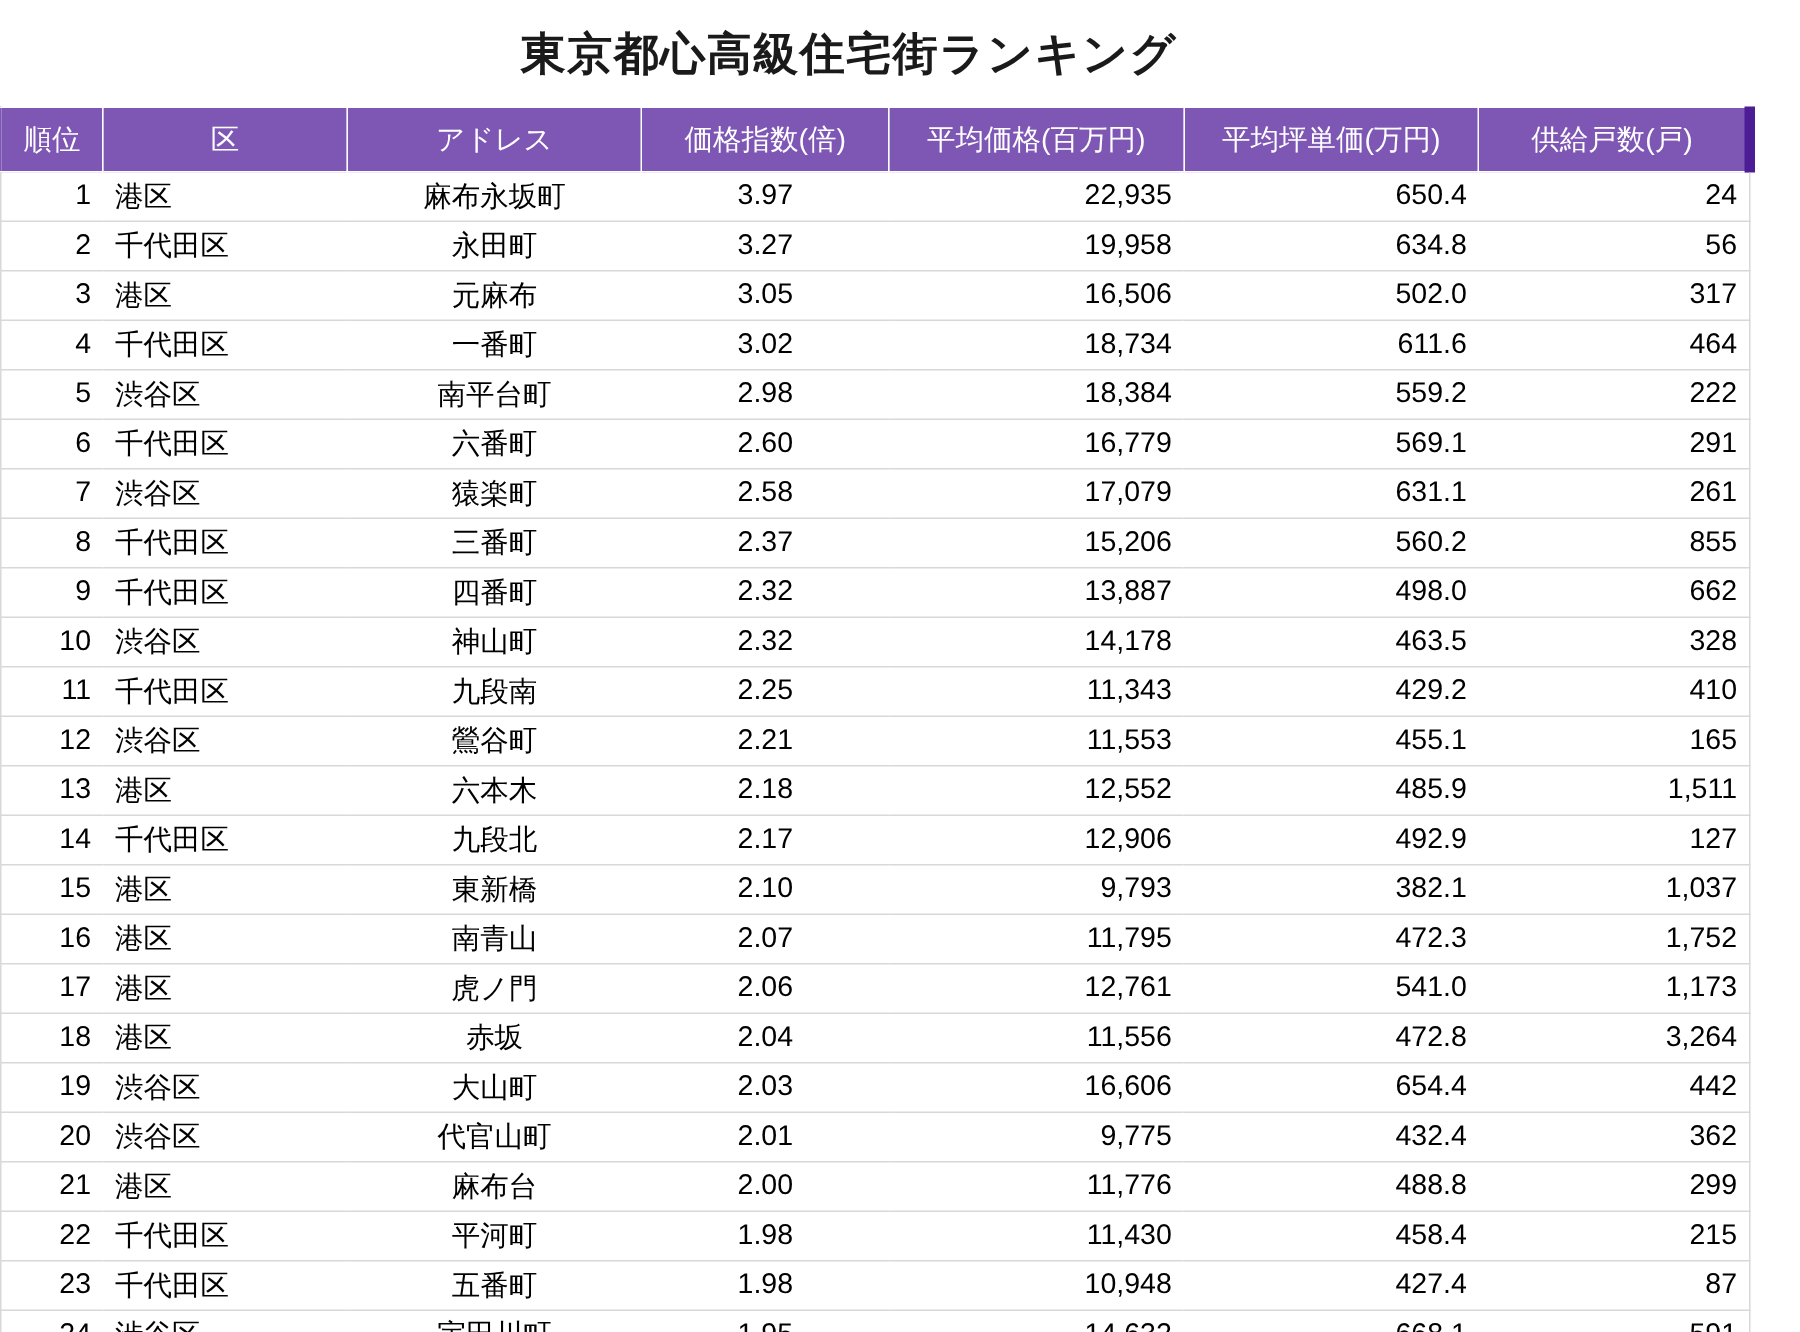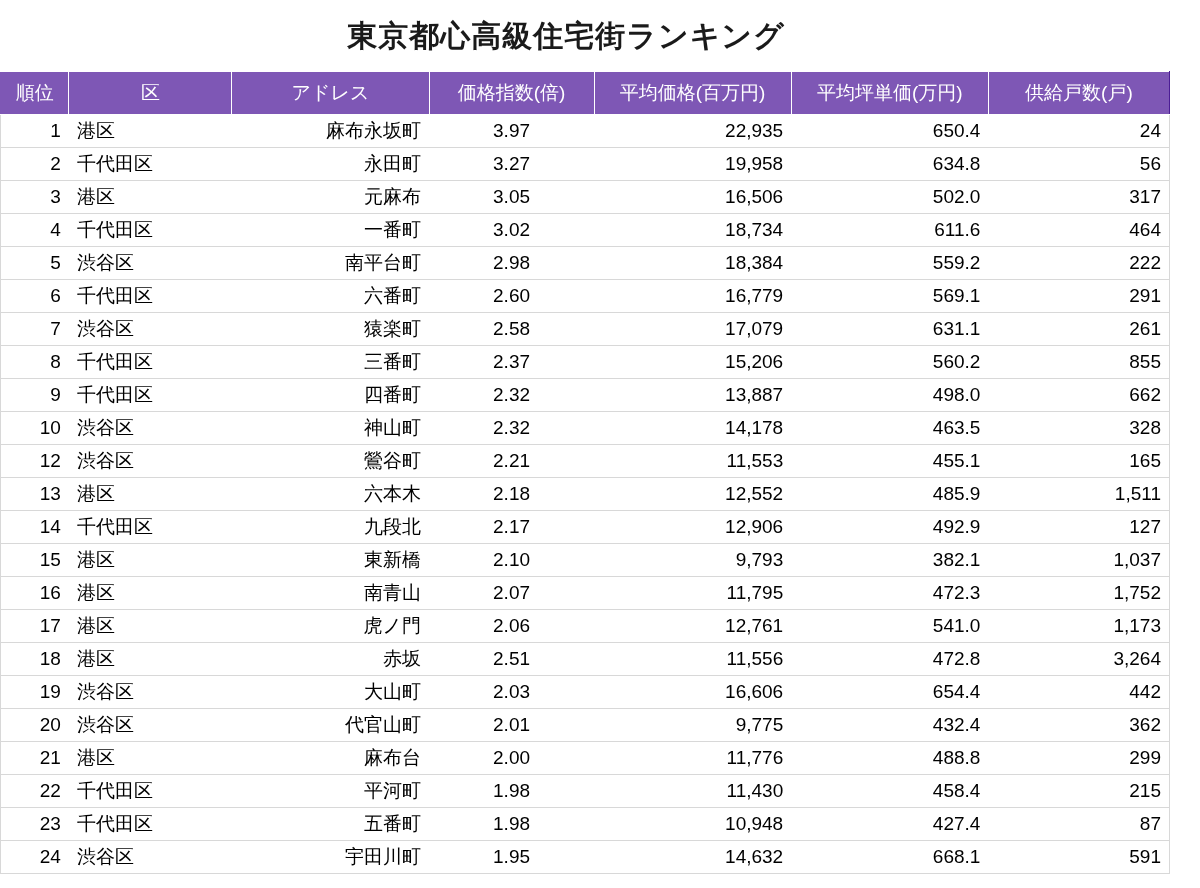--- a/index.html
+++ b/index.html
@@ -40,42 +40,42 @@
     background: #7e57b5;
     color: #ffffff;
     font-size: 19px;
     font-weight: normal;
     padding: 8px 6px;
     border: 1px solid #ffffff;
     text-align: center;
     white-space: nowrap;
   }
   table.ranking th:first-child { border-left: 1px solid #7e57b5; }
-  table.ranking th:last-child { border-right: 1px solid #4c1d95; }
+  table.ranking th:last-child { border-right: 7px solid #4c1d95; }
   table.ranking td {
     font-size: 19px;
     padding: 3px 8px;
     border-top: 1px solid #d8d8d8;
     border-bottom: 1px solid #d8d8d8;
     border-left: none;
     border-right: none;
     background: #ffffff;
     white-space: nowrap;
   }
   .col-rank   { width: 68px; }
   .col-ward   { width: 162px; }
   .col-addr   { width: 196px; }
   .col-index  { width: 164px; }
   .col-price  { width: 196px; }
   .col-tsubo  { width: 196px; }
   .col-units  { width: 180px; }
 
   td.rank  { text-align: right; padding-right: 14px; font-size: 18px; }
   td.ward  { text-align: left;  padding-left: 16px; }
-  td.addr  { text-align: right;  padding-left: 16px; font-family: Liberation Serif, serif; }
+  td.addr  { text-align: center;  padding-left: 16px; font-family: Liberation Serif, serif; }
   td.num   { text-align: center; }
   td.numr  { text-align: right; padding-right: 26px; }
 
   
   td.ward, td.addr, td.index, td.price, td.tsubo, td.units {
     border-left: 1px solid #d8d8d8;
   }
   tr td:last-child { border-right: 1px solid #d8d8d8; }
   tr td:first-child { border-left: 1px solid #d8d8d8; }
 </style>
@@ -192,20 +192,29 @@
         <tr>
           <td class="rank rank">10</td>
           <td class="ward ward">渋谷区</td>
           <td class="addr addr">神山町</td>
           <td class="index num">2.32</td>
           <td class="price numr">14,178</td>
           <td class="tsubo numr">463.5</td>
           <td class="units numr">328</td>
         </tr>
         <tr>
+          <td class="rank rank">11</td>
+          <td class="ward ward">千代田区</td>
+          <td class="addr addr">九段南</td>
+          <td class="index num">2.25</td>
+          <td class="price numr">11,343</td>
+          <td class="tsubo numr">429.2</td>
+          <td class="units numr">410</td>
+        </tr>
+        <tr>
           <td class="rank rank">12</td>
           <td class="ward ward">渋谷区</td>
           <td class="addr addr">鶯谷町</td>
           <td class="index num">2.21</td>
           <td class="price numr">11,553</td>
           <td class="tsubo numr">455.1</td>
           <td class="units numr">165</td>
         </tr>
         <tr>
           <td class="rank rank">13</td>
@@ -249,21 +258,21 @@
           <td class="addr addr">虎ノ門</td>
           <td class="index num">2.06</td>
           <td class="price numr">12,761</td>
           <td class="tsubo numr">541.0</td>
           <td class="units numr">1,173</td>
         </tr>
         <tr>
           <td class="rank rank">18</td>
           <td class="ward ward">港区</td>
           <td class="addr addr">赤坂</td>
-          <td class="index num">2.51</td>
+          <td class="index num">2.04</td>
           <td class="price numr">11,556</td>
           <td class="tsubo numr">472.8</td>
           <td class="units numr">3,264</td>
         </tr>
         <tr>
           <td class="rank rank">19</td>
           <td class="ward ward">渋谷区</td>
           <td class="addr addr">大山町</td>
           <td class="index num">2.03</td>
           <td class="price numr">16,606</td>

